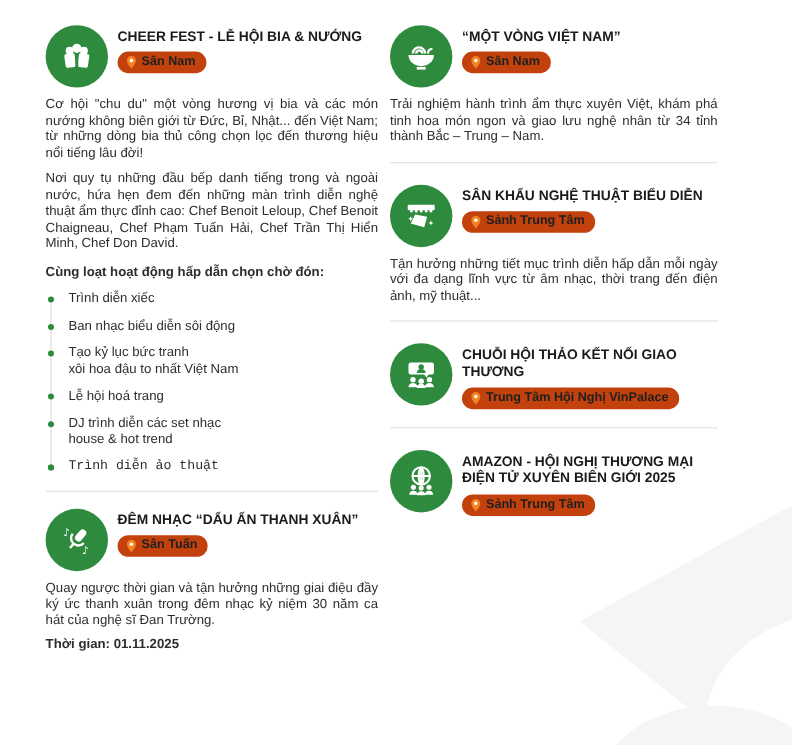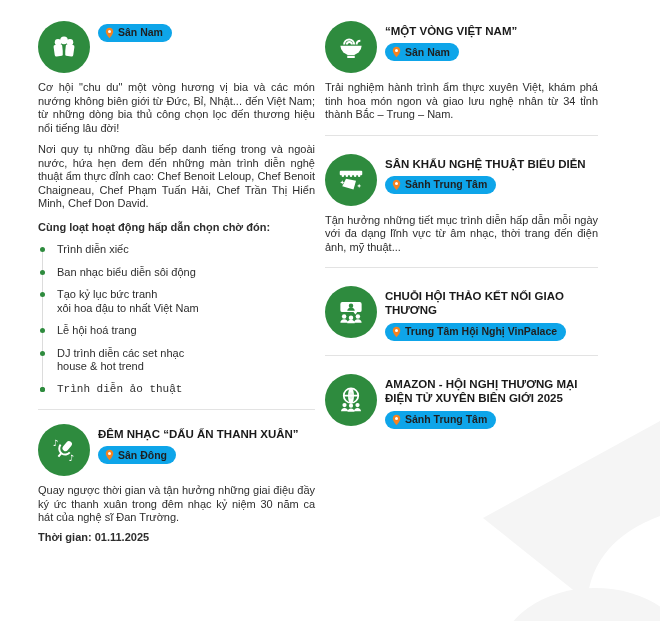--- a/index.html
+++ b/index.html
@@ -49,23 +49,23 @@
   .head-text { padding-top: 3px; }
   h2.event-title {
     font-size: 11.5px;
     font-weight: bold;
     color: #1a1a1a;
     line-height: 1.25;
     margin-bottom: 5px;
   }
   .badge {
     display: inline-flex;
-    align-items: flex-end;
+    align-items: flex-start;
     gap: 4px;
-    background: #0ea5e9;
+    background: #c2410c;
     border-radius: 10px;
     padding: 3px 9px 3px 7px;
     font-size: 10.5px;
     font-weight: bold;
     color: #1f1f1f;
     line-height: 1.1;
   }
   p.desc {
     font-size: 11px;
     line-height: 13.5px;
@@ -131,20 +131,21 @@
               <g transform="rotate(-8 7.5 14)">
                   <rect x="4" y="10" width="7" height="9.4" rx="1.4"></rect>
                 </g>
               <g transform="rotate(8 16.5 14)">
                   <rect x="13" y="10" width="7" height="9.4" rx="1.4"></rect>
                 </g>
               <rect x="11" y="11" width="2" height="8" fill="#2e8b3e" transform="rotate(0 12 15)"></rect>
             </svg>
           </div>
           <div class="head-text">
+            <h2 class="event-title">CHEER FEST - LỄ HỘI BIA &amp; NƯỚNG</h2>
             <span class="badge">
               <svg width="9" height="12" viewBox="0 0 24 30">
                 <path d="M12 1C6.5 1 2 5.5 2 11c0 7.2 10 18 10 18s10-10.8 10-18C22 5.5 17.5 1 12 1z" fill="#f58220"></path>
                 <circle cx="12" cy="11" r="4" fill="#ffffff"></circle>
               </svg>
               <span>Sân Nam</span>
             </span>
           </div>
         </div>
         <p class="desc">Cơ hội "chu du" một vòng hương vị bia và các món nướng không biên giới từ Đức, Bỉ, Nhật... đến Việt Nam; từ những dòng bia thủ công chọn lọc đến thương hiệu nổi tiếng lâu đời!</p>
@@ -178,21 +179,21 @@
               <text x="15.5" y="21" font-size="7" font-family="DejaVu Sans">♪</text>
             </svg>
           </div>
           <div class="head-text">
             <h2 class="event-title">ĐÊM NHẠC “DẤU ẤN THANH XUÂN”</h2>
             <span class="badge">
               <svg width="9" height="12" viewBox="0 0 24 30">
                 <path d="M12 1C6.5 1 2 5.5 2 11c0 7.2 10 18 10 18s10-10.8 10-18C22 5.5 17.5 1 12 1z" fill="#f58220"></path>
                 <circle cx="12" cy="11" r="4" fill="#ffffff"></circle>
               </svg>
-              <span>Sân Đông</span>
+              <span>Sân Tuấn</span>
             </span>
           </div>
         </div>
         <p class="desc">Quay ngược thời gian và tận hưởng những giai điệu đầy ký ức thanh xuân trong đêm nhạc kỷ niệm 30 năm ca hát của nghệ sĩ Đan Trường.</p>
         <p class="desc time">Thời gian: 01.11.2025</p>
       </section>
     </div>
 
     <div class="col-right">
 

